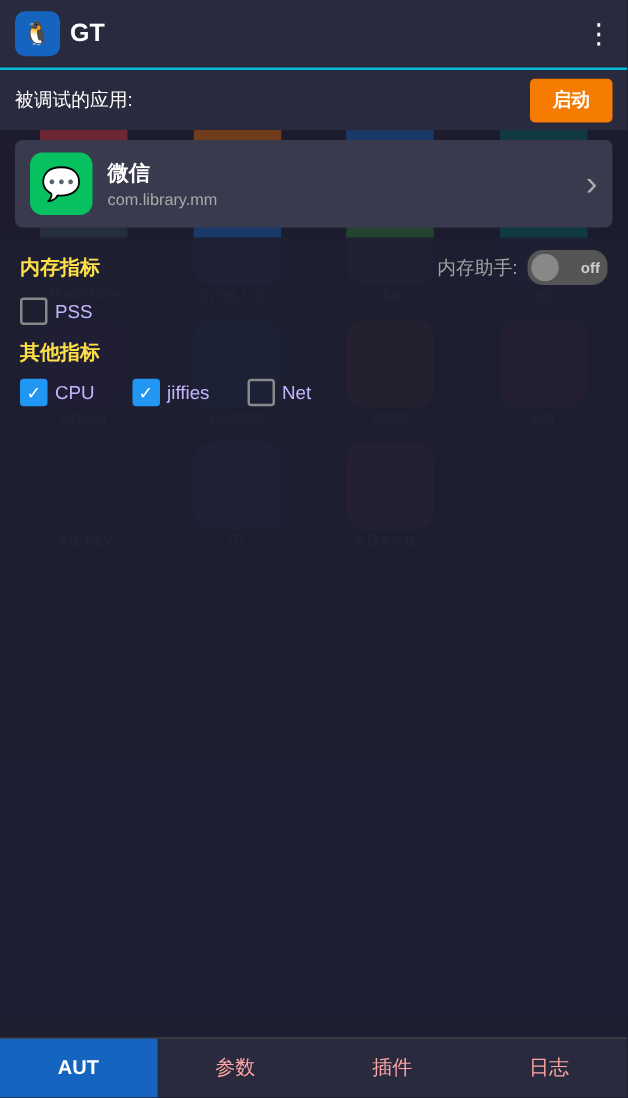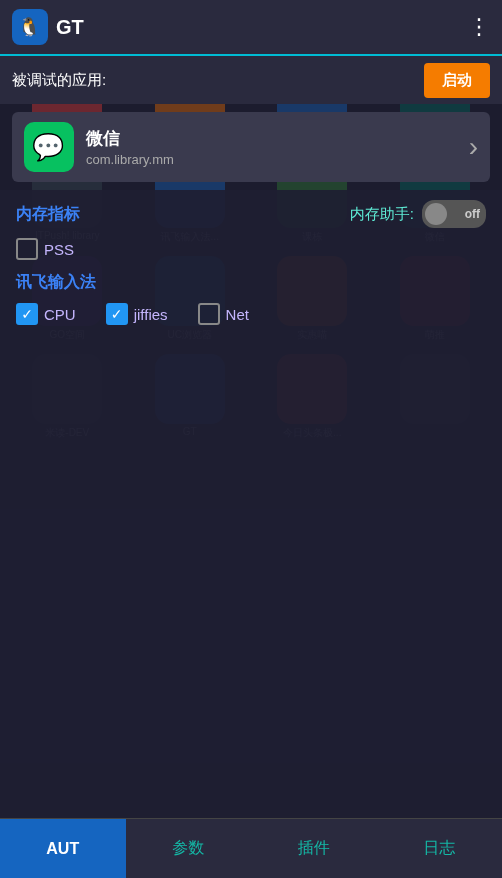--- a/index.html
+++ b/index.html
@@ -181,34 +181,34 @@
     }
 
     .section-row {
       display: flex;
       align-items: center;
       margin-bottom: 10px;
     }
 
     .section-label {
       font-size: 16px;
-      color: #3b82f6;
+      color: #fde047;
       font-weight: bold;
     }
 
     .section-label-right {
       margin-left: auto;
       display: flex;
       align-items: center;
       gap: 8px;
     }
 
     .memory-assist-label {
       font-size: 15px;
-      color: #5eead4;
+      color: #a3a3a3;
     }
 
     
     .toggle-switch {
       background: #555;
       border-radius: 12px;
       width: 64px;
       height: 28px;
       display: flex;
       align-items: center;
@@ -276,35 +276,35 @@
 
     .checkbox-label {
       font-size: 15px;
       color: #c4b5fd;
     }
 
     
     .bottom-nav {
       display: flex;
       background: #2a2a3e;
-      height: 60px;
+      height: 48px;
       width: 100%;
       border-top: 1px solid #444;
       position: absolute;
       bottom: 0; left: 0;
     }
 
     .nav-tab {
       flex: 1;
       display: flex;
       align-items: center;
       justify-content: center;
       font-size: 16px;
       cursor: pointer;
-      color: #14b8a6;
+      color: #fca5a5;
     }
 
     .nav-tab.active {
       background: #1565c0;
       color: #fff;
       font-weight: bold;
     }
 
     
     .pagination-dots {
@@ -458,21 +458,21 @@
     </div>
 
     <div class="checkboxes-row" id="memory-checkboxes">
         <div class="checkbox-item">
           <div class="checkbox-box"></div>
           <span class="checkbox-label">PSS</span>
         </div>
       </div>
 
     <div class="section-row" style="margin-top:4px;">
-      <span class="section-label">讯飞输入法</span>
+      <span class="section-label">其他指标</span>
     </div>
 
     <div class="checkboxes-row" id="other-checkboxes">
         <div class="checkbox-item">
           <div class="checkbox-box checked"></div>
           <span class="checkbox-label">CPU</span>
         </div>
         <div class="checkbox-item">
           <div class="checkbox-box checked"></div>
           <span class="checkbox-label">jiffies</span>

